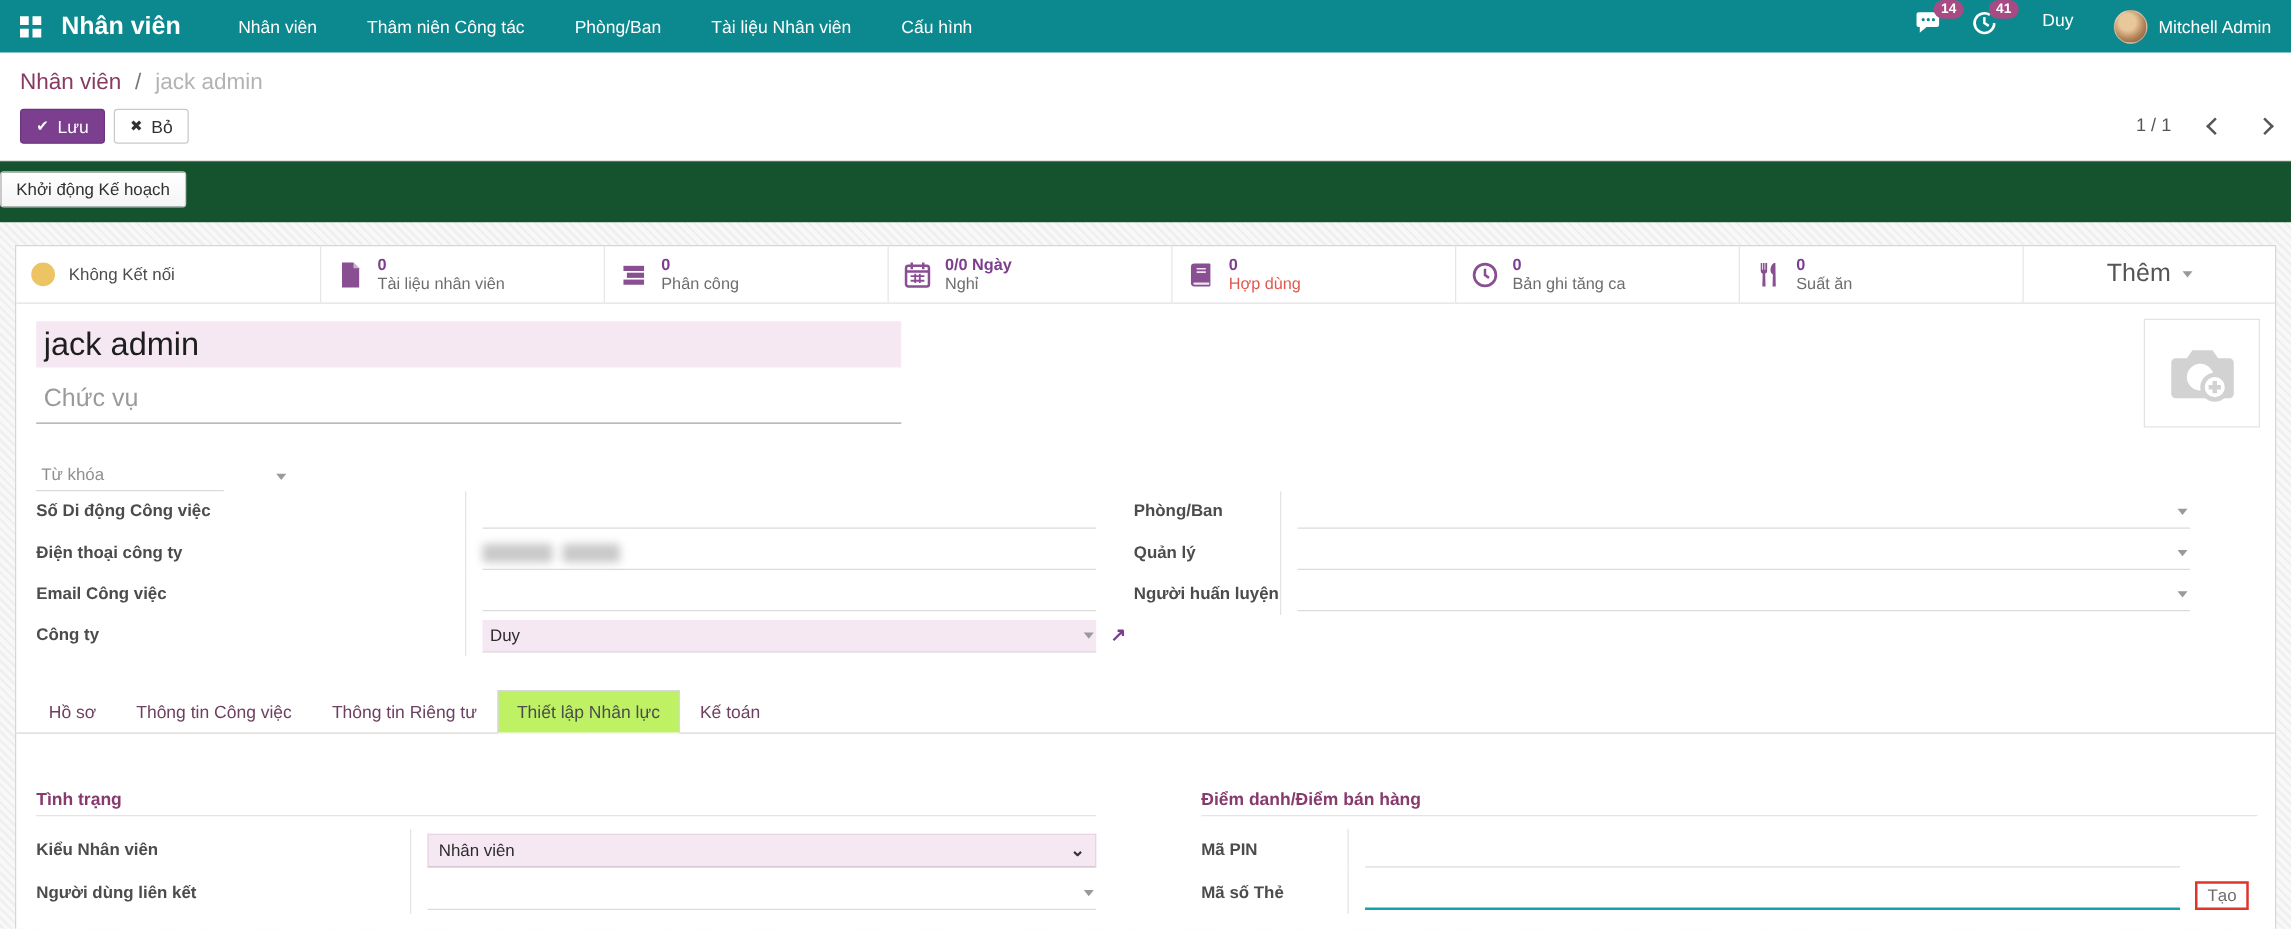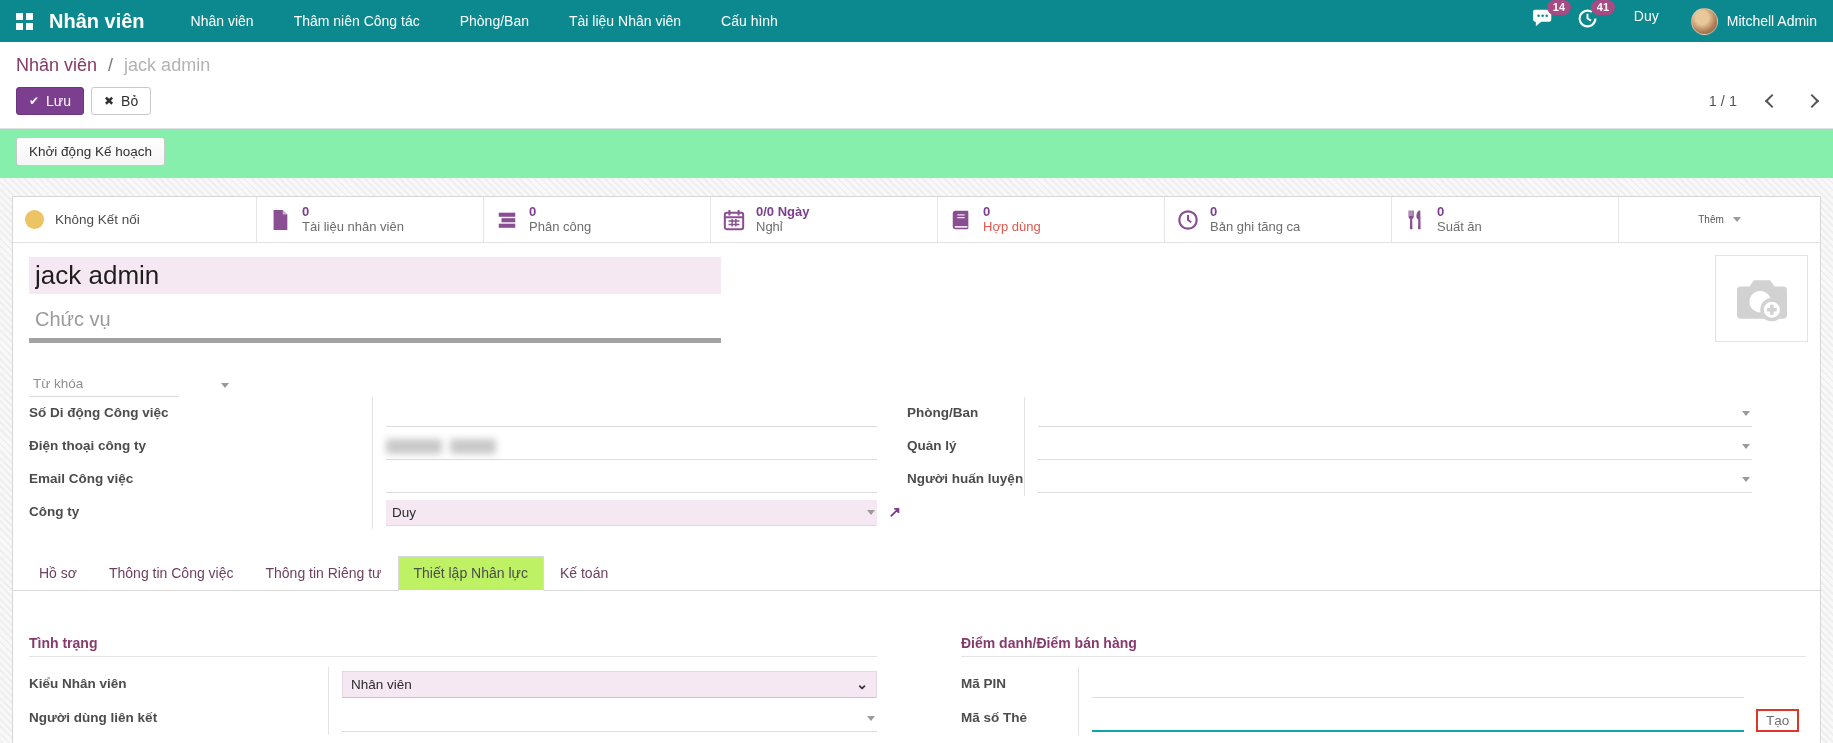--- a/index.html
+++ b/index.html
@@ -37,21 +37,21 @@
   .btn-discard { background: #fff; border: 1px solid #c9c9c9; color: #303030; }
   .btn .glyph { font-size: 12px; }
   .pager { margin-left: auto; display: flex; align-items: center; gap: 30px; }
   .pager-count { font-size: 14.5px; color: #555; }
   .chev { width: 10px; height: 10px; border-left: 2.5px solid #555; border-bottom: 2.5px solid #555;
     display: inline-block; cursor: pointer; }
   .chev-left  { transform: rotate(45deg); }
   .chev-right { transform: rotate(225deg); }
 
   
-  .action-band { padding: 8px 16px 12px; background: #86efac; }
+  .action-band { padding: 8px 0 12px; background: #14532d; }
   .btn-plan { background: linear-gradient(#ffffff, #f5f5f5); border: 1px solid #c9c9c9;
     color: #303030; font-size: 13.5px; padding: 6px 12px; border-radius: 3px; cursor: pointer; }
 
   
   .content { height: 571px;
     background: repeating-linear-gradient(45deg, #efefef 0 2px, #f8f8f8 2px 5px);
     padding: 18px 12px 0; }
   .sheet { background: #fff; border: 1px solid #d6d6d6; height: 100%; position: relative; }
 
   
@@ -61,30 +61,30 @@
   .stat-cell:first-child { width: 244px; }
   .stat-dot { width: 19px; height: 19px; border-radius: 50%; background: #ecc463; flex: 0 0 auto; }
   .stat-single { font-size: 13.5px; color: #4c4c4c; }
   .stat-text { line-height: 1.15; }
   .stat-value { font-size: 13px; color: #7c3e8e; font-weight: bold; }
   .stat-label { font-size: 13px; color: #6d6d6d; }
   .stat-label.danger { color: #e0584e; }
   .stat-icon { width: 22px; height: 22px; flex: 0 0 auto; }
   .stat-more { flex: 1; border-right: none; display: flex; align-items: center;
     justify-content: center; gap: 9px; cursor: pointer; }
-  .stat-more-label { font-size: 10px; color: #555; }
+  .stat-more-label { font-size: 20px; color: #555; }
   .caret-down { width: 0; height: 0; border-left: 4px solid transparent;
     border-right: 4px solid transparent; border-top: 5px solid #9a9a9a; display: inline-block; }
 
   
   .form-body { padding: 14px 16px 0; position: relative; }
   .name-input { width: 692px; height: 37px; background: #f6e8f3; border: none; outline: none;
     font-size: 26px; color: #1e1e1e; padding: 0 6px; font-family: "Liberation Sans", sans-serif; }
   .job-input { display: block; width: 692px; margin-top: 9px; border: none; outline: none;
-    border-bottom: 5px solid #a3a3a3; font-size: 20px; color: #444; padding: 5px 6px 7px;
+    border-bottom: 1px solid #a3a3a3; font-size: 20px; color: #444; padding: 5px 6px 7px;
     font-family: "Liberation Sans", sans-serif; }
   .job-input::placeholder, .name-input::placeholder { color: #9a9a9a; }
   .tags-row { margin-top: 30px; display: flex; align-items: center; }
   .tags-input { width: 150px; border: none; outline: none; border-bottom: 1px solid #dadada;
     font-size: 13.5px; color: #444; padding: 3px 4px 5px; font-family: "Liberation Sans", sans-serif; }
   .tags-input::placeholder { color: #8f8f8f; }
   .tags-caret { margin-left: 42px; }
 
   .form-columns { position: relative; min-height: 135px; }
   .o-group { width: 848px; }

